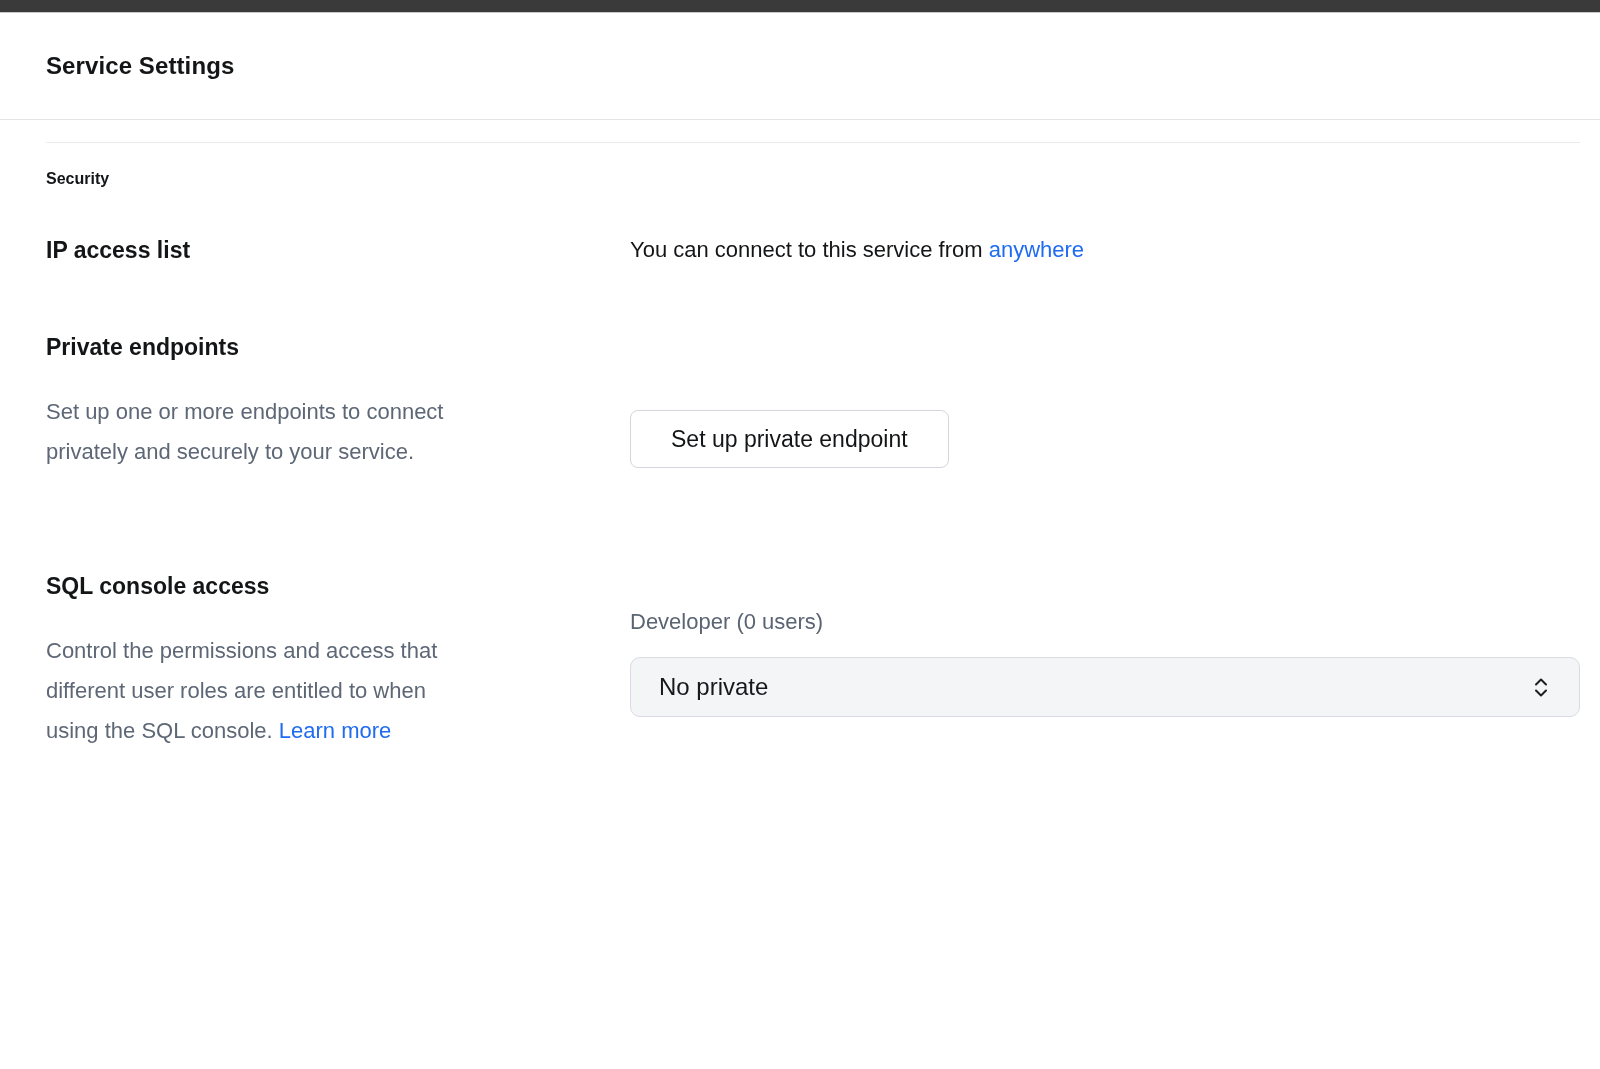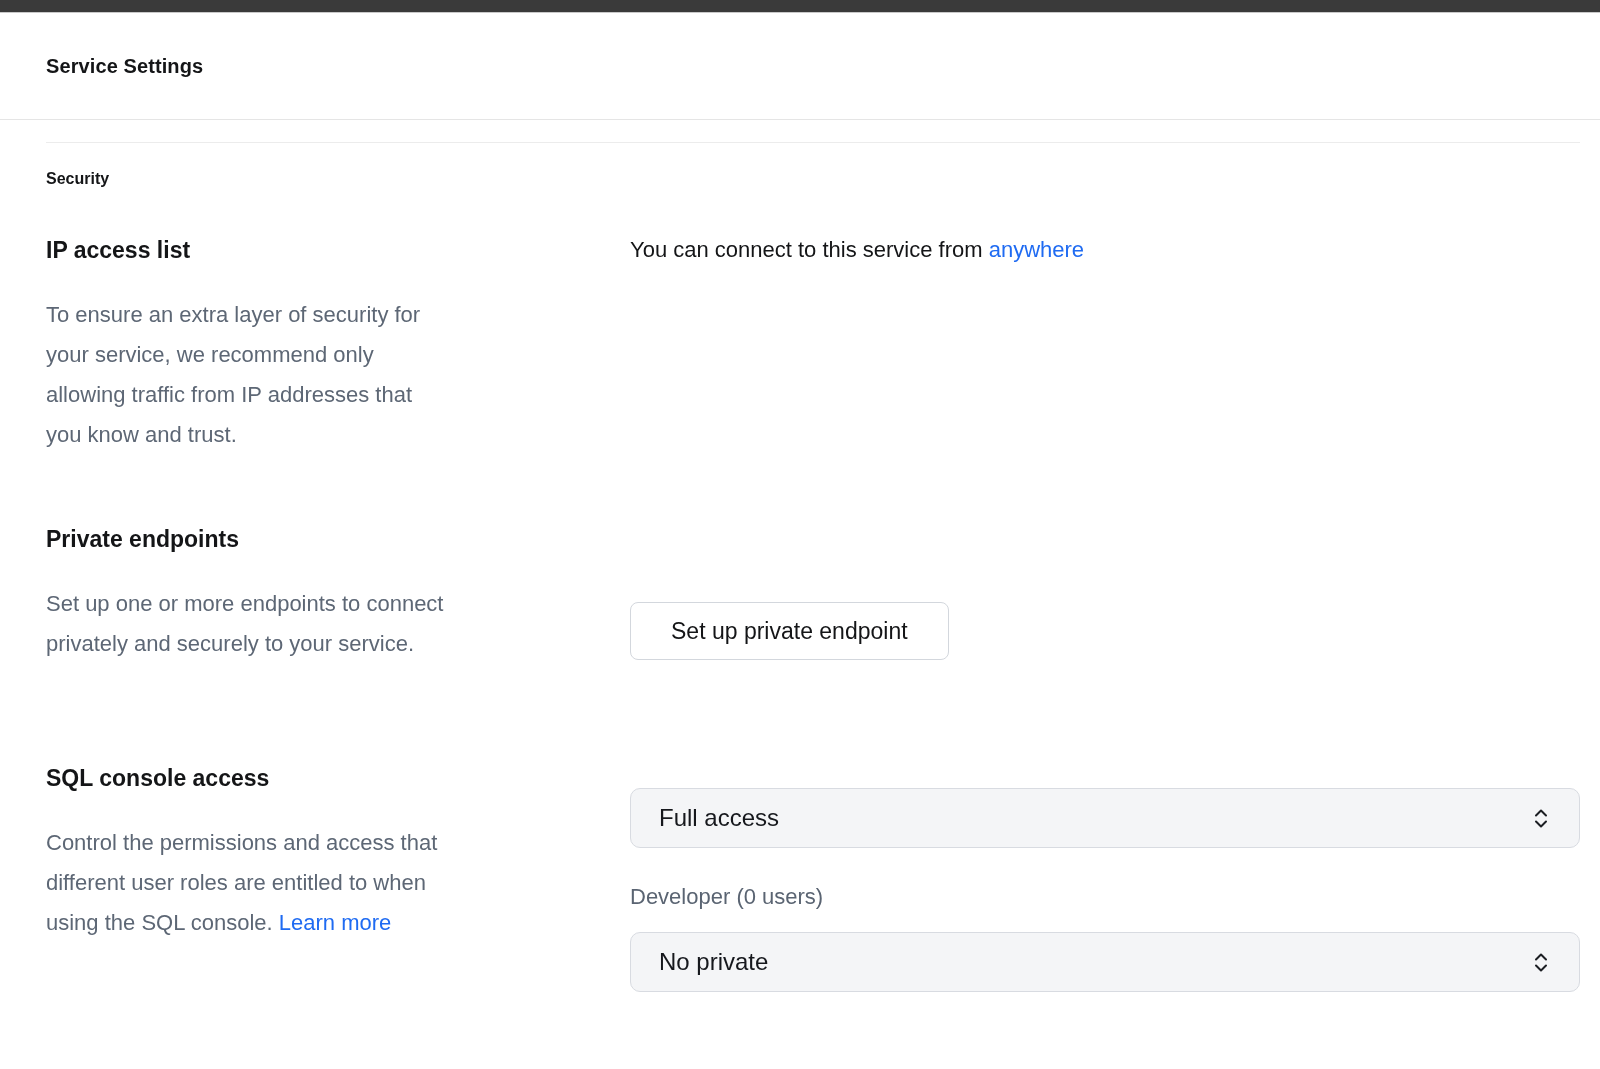--- a/index.html
+++ b/index.html
@@ -20,21 +20,21 @@
     border-bottom:1px solid #c9c9c9;
   }
   .page-header{
     height:107px;
     display:flex;align-items:center;
     padding-left:46px;
     border-bottom:1px solid #e5e5e5;
     background:#fff;
   }
   .page-header h1{
-    font-size:20px;font-weight:700;color:#141517;letter-spacing:0.1px;
+    font-size:24px;font-weight:700;color:#141517;letter-spacing:0.1px;
   }
   .subdivider{
     margin:22px 20px 0 46px;
     border-top:1px solid #ececec;
     height:0;
   }
   main{padding:0 20px 0 46px;}
   h2.security-title{
     margin-top:21px;
     font-size:16px;line-height:30px;font-weight:700;color:#141517;
@@ -115,24 +115,20 @@
 
 <div class="subdivider"></div>
 
 <main>
 
   <h2 class="security-title">Security</h2>
 
   <section class="row row-ip">
     <div class="col-left">
       <h3>IP access list</h3>
-      <p class="desc">To ensure an extra layer of security for
-your service, we recommend only
-allowing traffic from IP addresses that
-you know and trust.</p>
     </div>
     <div class="col-right">
       <p class="connect-line"><span>You can connect to this service from</span> <a class="link">anywhere</a></p>
     </div>
   </section>
 
   <section class="row row-pe">
     <div class="col-left">
       <h3>Private endpoints</h3>
       <p class="desc">Set up one or more endpoints to connect
@@ -146,27 +142,20 @@
   <section class="row row-sql">
     <div class="col-left">
       <h3>SQL console access</h3>
       <p class="desc"><span>Control the permissions and access that
 different user roles are entitled to when
 using the SQL console.</span> <a class="link">Learn more</a></p>
     </div>
     <div class="col-right">
 
       <div class="field field-first">
-        <div class="select" role="button" tabindex="0">
-          <span class="select-value">Full access</span>
-          <svg class="chevron-updown" width="16" height="23" viewBox="0 0 16 23" fill="none" xmlns="http://www.w3.org/2000/svg">
-            <polyline points="3,8.5 8,3.5 13,8.5" stroke="#1b1e23" stroke-width="2" stroke-linecap="round" stroke-linejoin="round"></polyline>
-            <polyline points="3,14.5 8,19.5 13,14.5" stroke="#1b1e23" stroke-width="2" stroke-linecap="round" stroke-linejoin="round"></polyline>
-          </svg>
-        </div>
       </div>
 
       <div class="field">
         <label class="field-label">Developer (0 users)</label>
         <div class="select" role="button" tabindex="0">
           <span class="select-value">No private</span>
           <svg class="chevron-updown" width="16" height="23" viewBox="0 0 16 23" fill="none" xmlns="http://www.w3.org/2000/svg">
             <polyline points="3,8.5 8,3.5 13,8.5" stroke="#1b1e23" stroke-width="2" stroke-linecap="round" stroke-linejoin="round"></polyline>
             <polyline points="3,14.5 8,19.5 13,14.5" stroke="#1b1e23" stroke-width="2" stroke-linecap="round" stroke-linejoin="round"></polyline>
           </svg>

